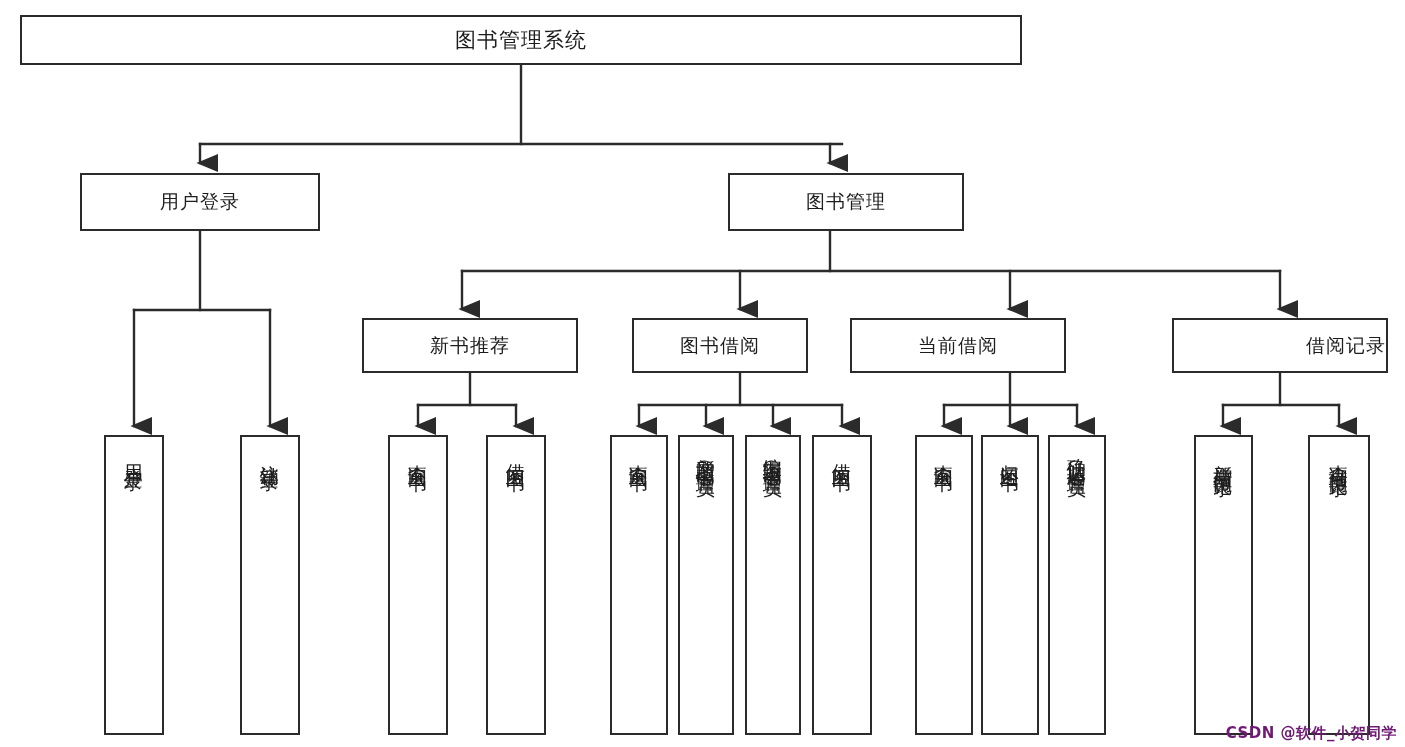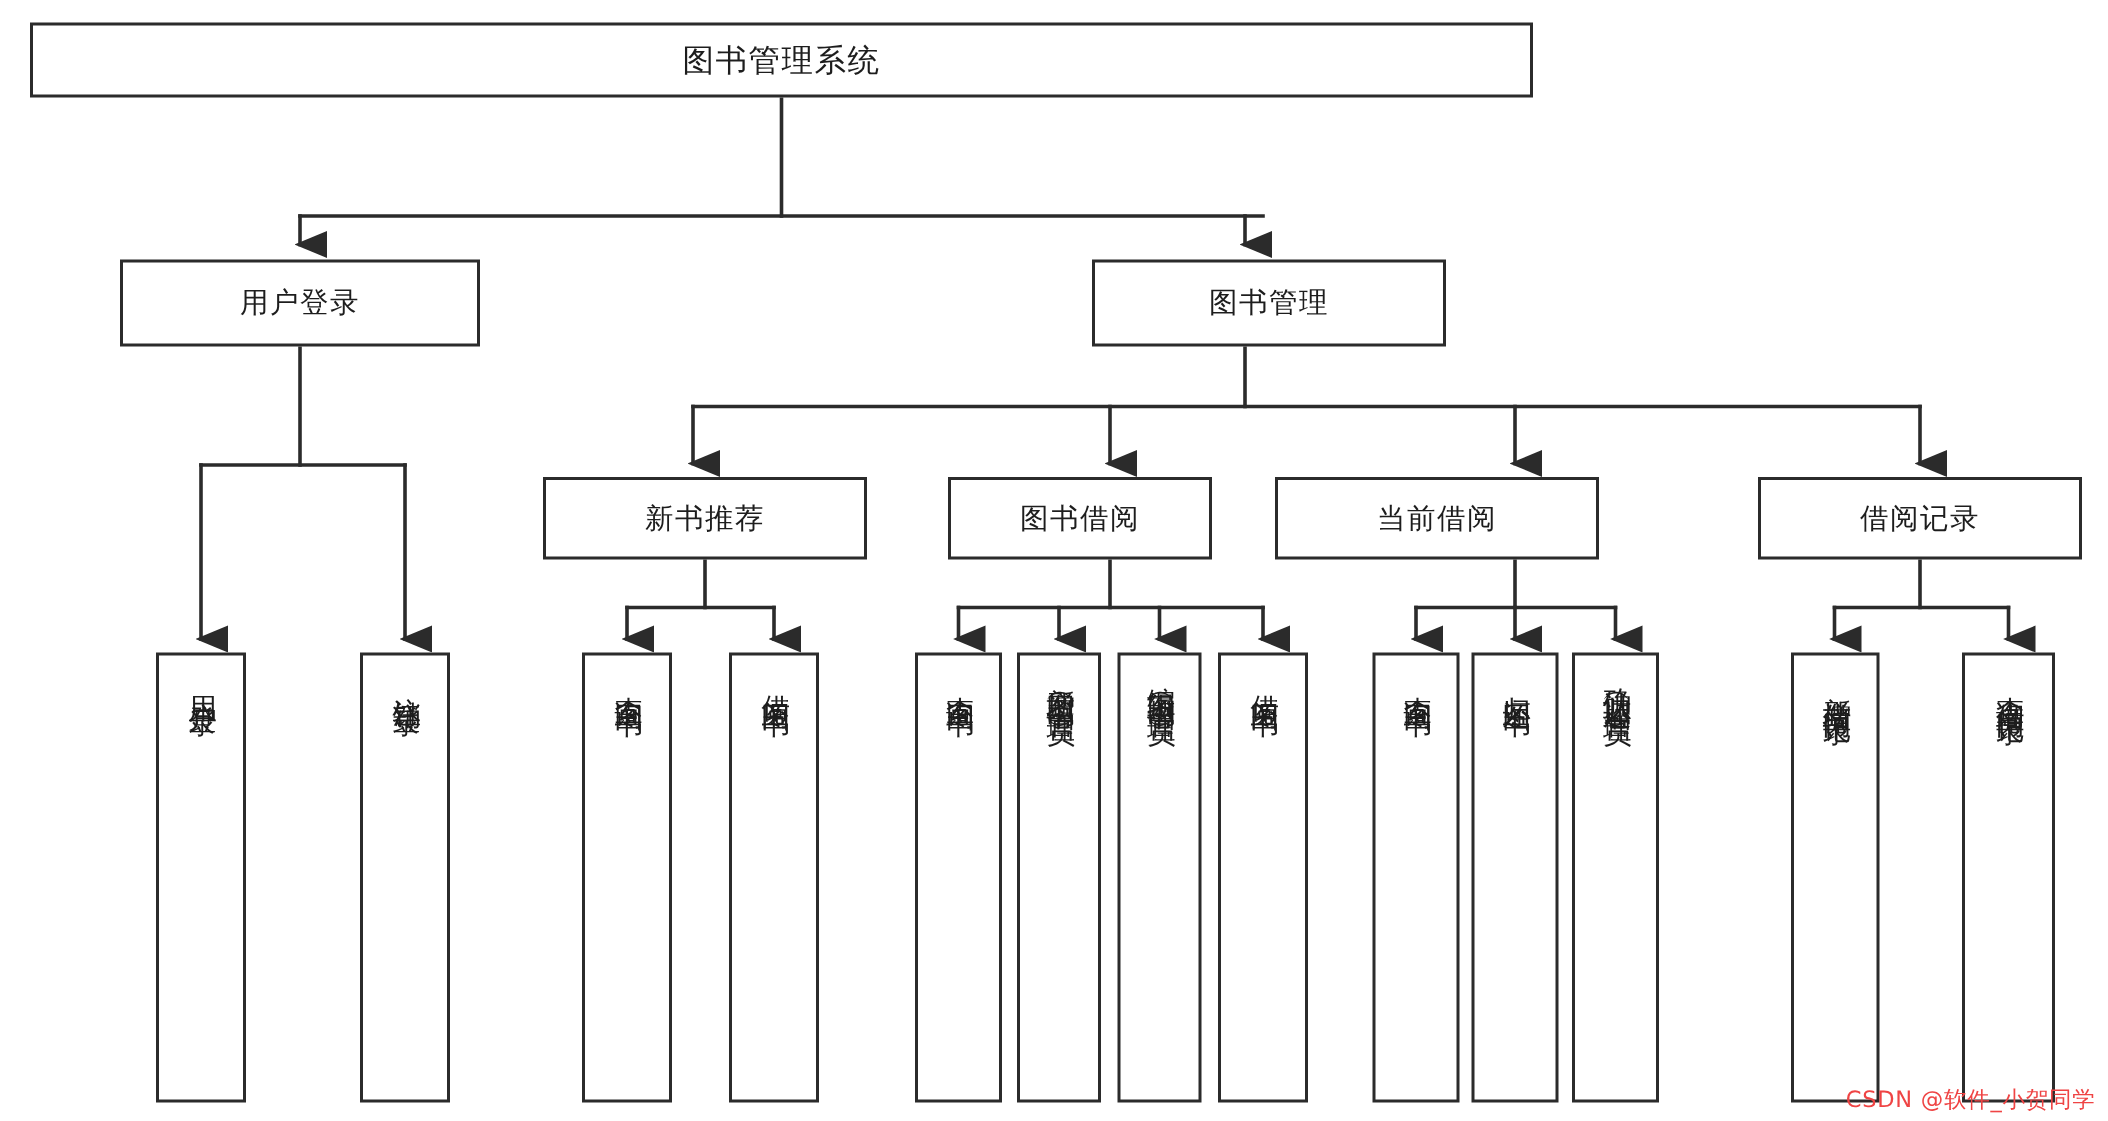--- a/index.html
+++ b/index.html
@@ -25,21 +25,20 @@
   .node{
     position:absolute;
     box-sizing:border-box;
     background:#ffffff;
     border:2px solid #2b2b2b;
     display:flex;
     align-items:center;
     justify-content:center;
     color:#1d1d1d;
     z-index:2;
-    font-family:Liberation Serif, serif;
   }
   .node-root{
     font-size:21px;
     letter-spacing:1px;
   }
   .node-l2{
     font-size:19px;
     letter-spacing:1px;
   }
   .node-l3{
@@ -62,25 +61,26 @@
     color:#1d1d1d;
   }
   .hlabel{
     white-space:nowrap;
   }
   .watermark{
     position:absolute;
     right:8px;
     bottom:4px;
     font-size:15px;
-    color:#ef4444;
+    color:#701a75;
     letter-spacing:0.5px;
     white-space:nowrap;
     z-index:3;
     font-family:"DejaVu Sans","Liberation Sans",sans-serif;
+    font-weight:bold;
   }
 </style>
 </head>
 <body>
 
 <div id="canvas">
 
   <svg id="edges" viewBox="0 0 1405 747">
     <defs>
       <marker id="arrow" viewBox="0 0 12 12" refX="6" refY="10" markerWidth="9" markerHeight="9" orient="auto-start-reverse">
@@ -146,21 +146,21 @@
 
   <div class="node node-l3" style="left:362px; top:318px; width:216px; height:55px;">
     <span class="hlabel">新书推荐</span>
   </div>
   <div class="node node-l3" style="left:632px; top:318px; width:176px; height:55px;">
     <span class="hlabel">图书借阅</span>
   </div>
   <div class="node node-l3" style="left:850px; top:318px; width:216px; height:55px;">
     <span class="hlabel">当前借阅</span>
   </div>
-  <div class="node node-l3" style="left:1172px; top:318px; width:216px; height:55px;">
+  <div class="node node-l3" style="left:1172px; top:318px; width:216px; height:55px;justify-content:flex-end;">
     <span class="hlabel">借阅记录</span>
   </div>
 
   <div class="node node-leaf" style="left:104px; top:435px; width:60px; height:300px;">
     <span class="vlabel">用户登录</span>
   </div>
   <div class="node node-leaf" style="left:240px; top:435px; width:60px; height:300px;">
     <span class="vlabel">注销登录</span>
   </div>
 

